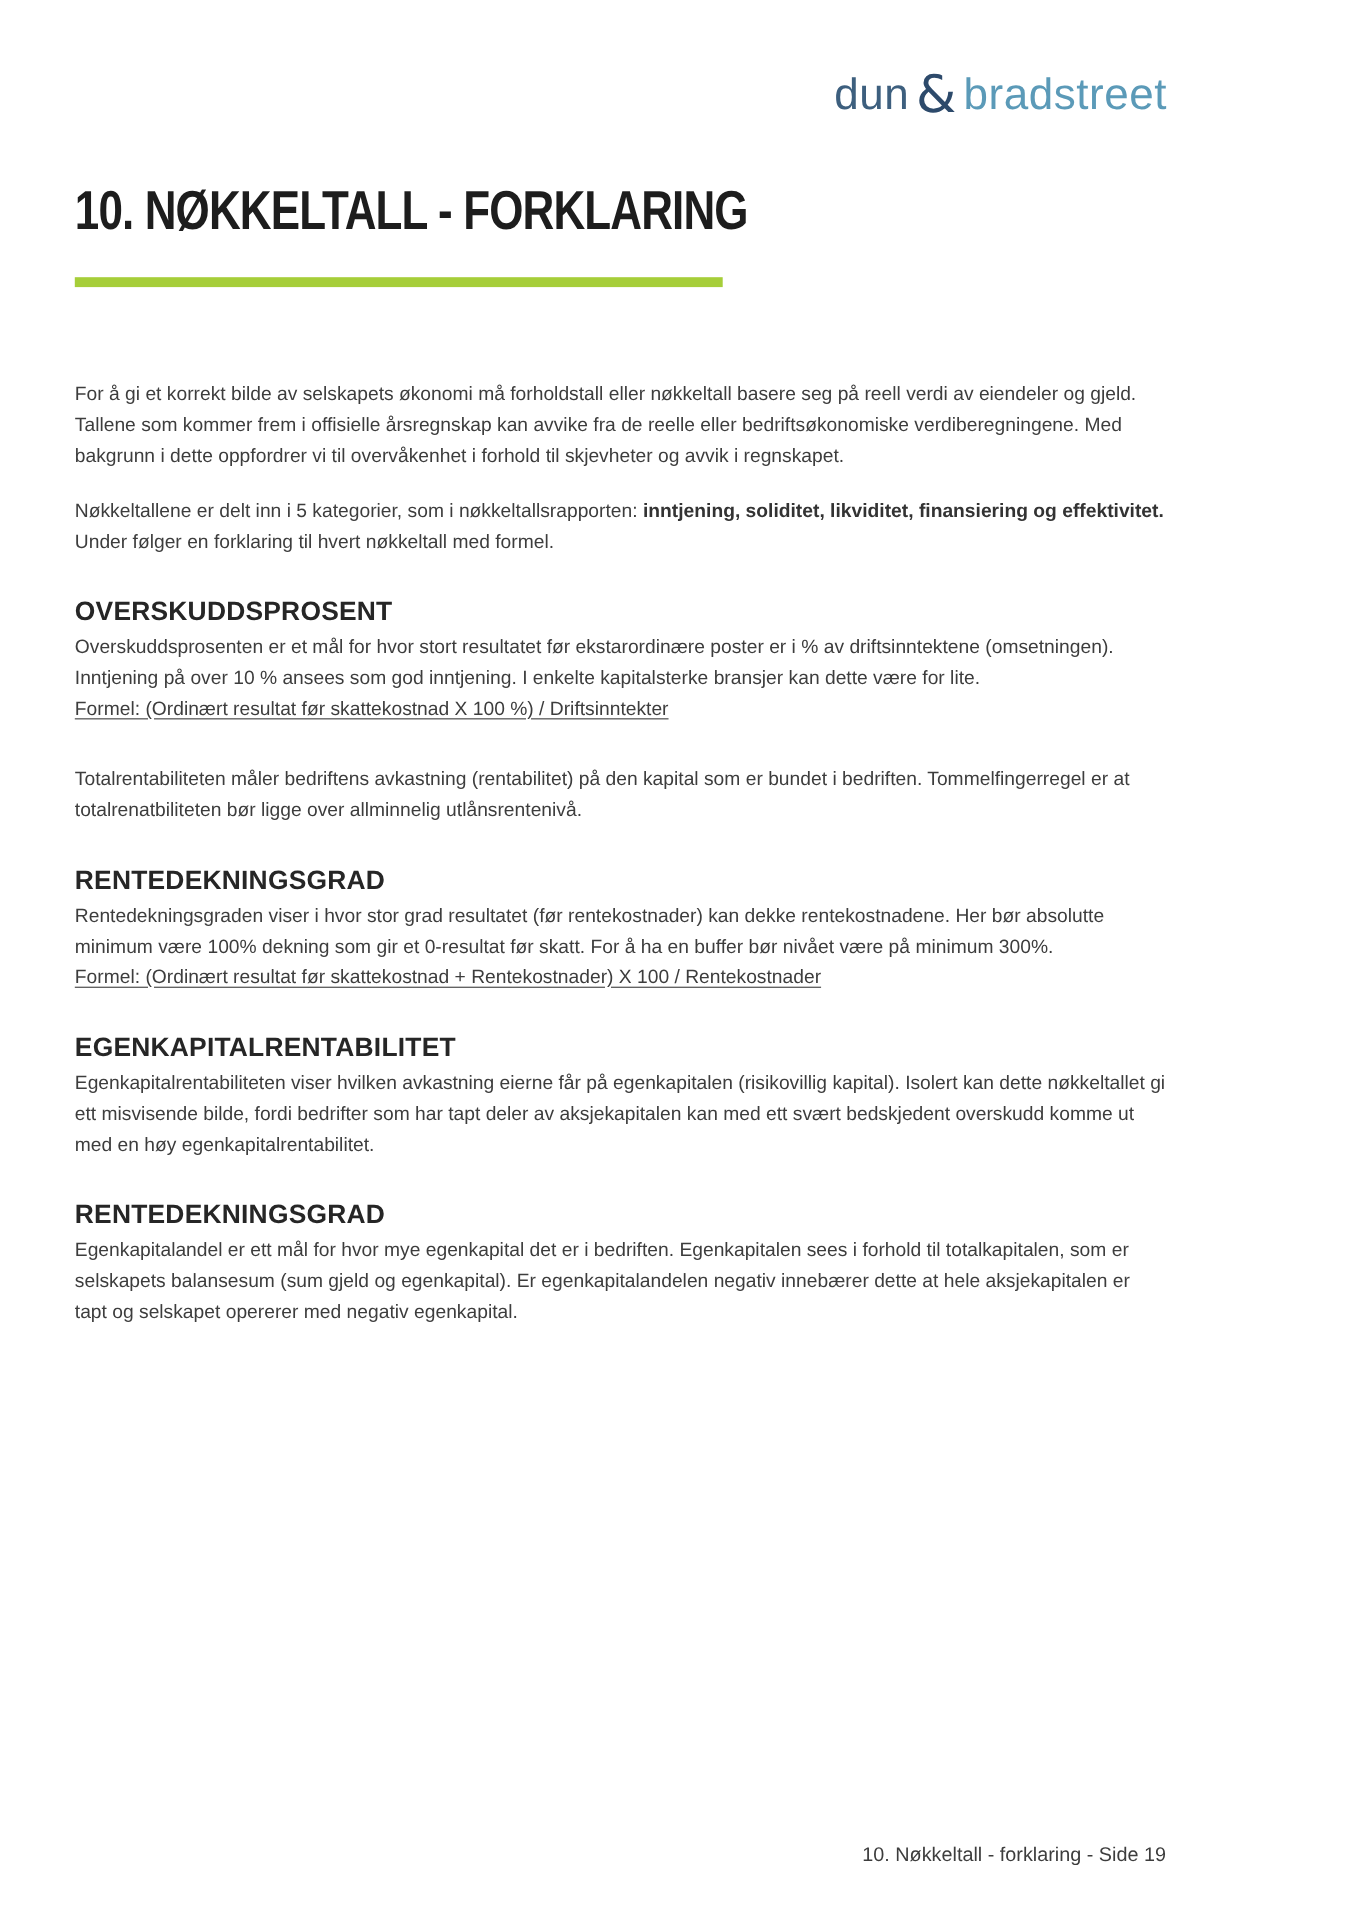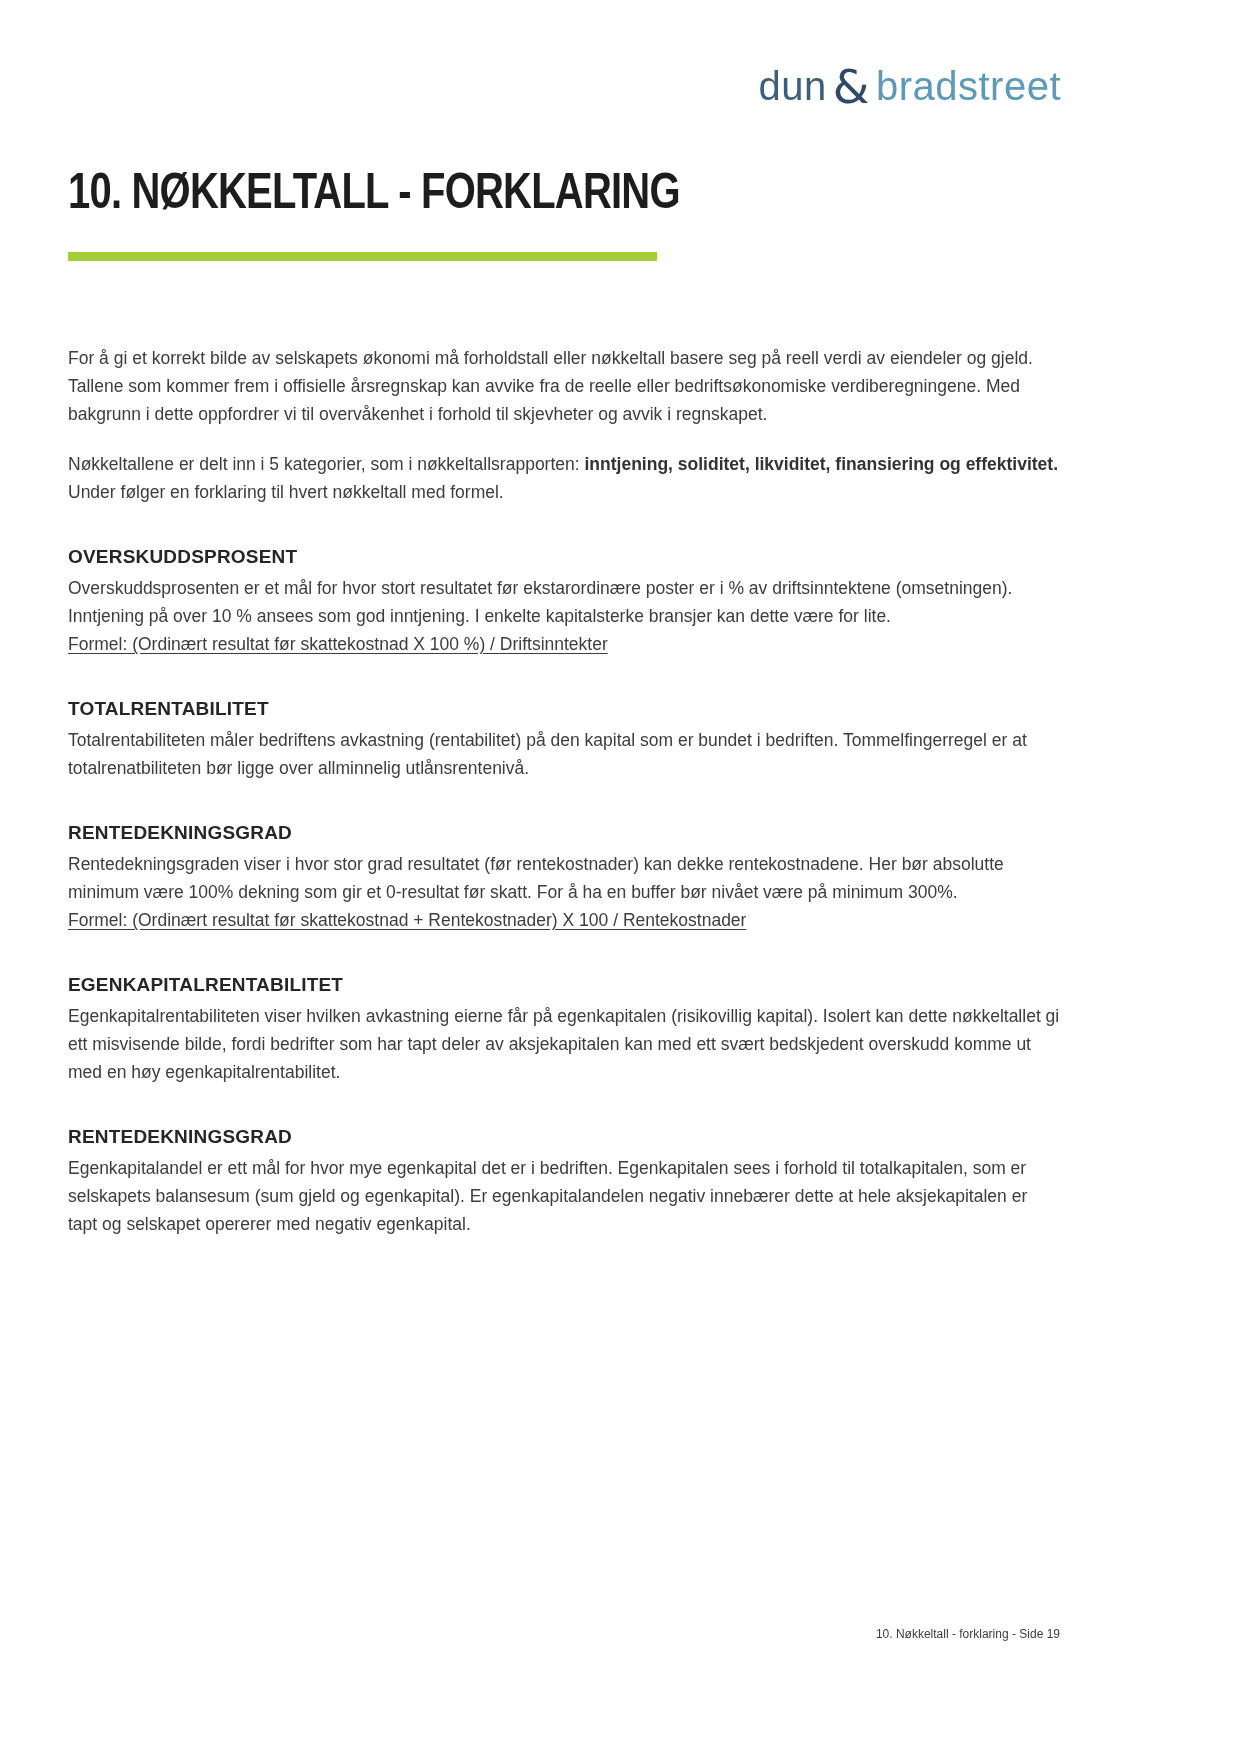--- a/index.html
+++ b/index.html
@@ -80,38 +80,38 @@
     font-size: 17.5px;
     line-height: 28px;
   }
   .para { margin: 0 0 22px 0; }
   .para.categories { margin: 0; }
   .para.categories strong { font-weight: 700; color: #333333; }
 
   .kpi { margin-top: 36px; }
   .kpi-heading {
     margin: 0 0 2px 0;
-    font-size: 19px;
+    font-size: 24px;
     line-height: 30px;
     font-weight: 700;
     letter-spacing: 0.2px;
     color: var(--heading, #262626);
   }
   .kpi-body { margin: 0; }
   .kpi-formula {
     margin: 0;
     text-decoration: underline;
     text-underline-offset: 3px;
   }
 
   .footer {
     position: absolute;
-    top: 1622px;
+    top: 1674px;
     right: 181px;
-    font-size: 12px;
+    font-size: 18px;
     line-height: 24px;
     color: var(--text, #3d3d3d);
   }
 </style>
 </head>
 <body>
 
 <div class="page">
 
   <div class="logo">
@@ -129,21 +129,20 @@
 
     <p class="para categories"><span>Nøkkeltallene er delt inn i 5 kategorier, som i nøkkeltallsrapporten: </span><strong>inntjening, soliditet, likviditet, finansiering og effektivitet.</strong><span> Under følger en forklaring til hvert nøkkeltall med formel.</span></p>
 
     <section class="kpi">
       <h2 class="kpi-heading">OVERSKUDDSPROSENT</h2>
       <p class="kpi-body">Overskuddsprosenten er et mål for hvor stort resultatet før ekstarordinære poster er i % av driftsinntektene (omsetningen). Inntjening på over 10 % ansees som god inntjening. I enkelte kapitalsterke bransjer kan dette være for lite.</p>
       <p class="kpi-formula">Formel: (Ordinært resultat før skattekostnad X 100 %) / Driftsinntekter</p>
     </section>
 
     <section class="kpi">
-      <h2 class="kpi-heading">TOTALRENTABILITET</h2>
       <p class="kpi-body">Totalrentabiliteten måler bedriftens avkastning (rentabilitet) på den kapital som er bundet i bedriften. Tommelfingerregel er at totalrenatbiliteten bør ligge over allminnelig utlånsrentenivå.</p>
     </section>
 
     <section class="kpi">
       <h2 class="kpi-heading">RENTEDEKNINGSGRAD</h2>
       <p class="kpi-body">Rentedekningsgraden viser i hvor stor grad resultatet (før rentekostnader) kan dekke rentekostnadene. Her bør absolutte minimum være 100% dekning som gir et 0-resultat før skatt. For å ha en buffer bør nivået være på minimum 300%.</p>
       <p class="kpi-formula">Formel: (Ordinært resultat før skattekostnad + Rentekostnader) X 100 / Rentekostnader</p>
     </section>
 
     <section class="kpi">

